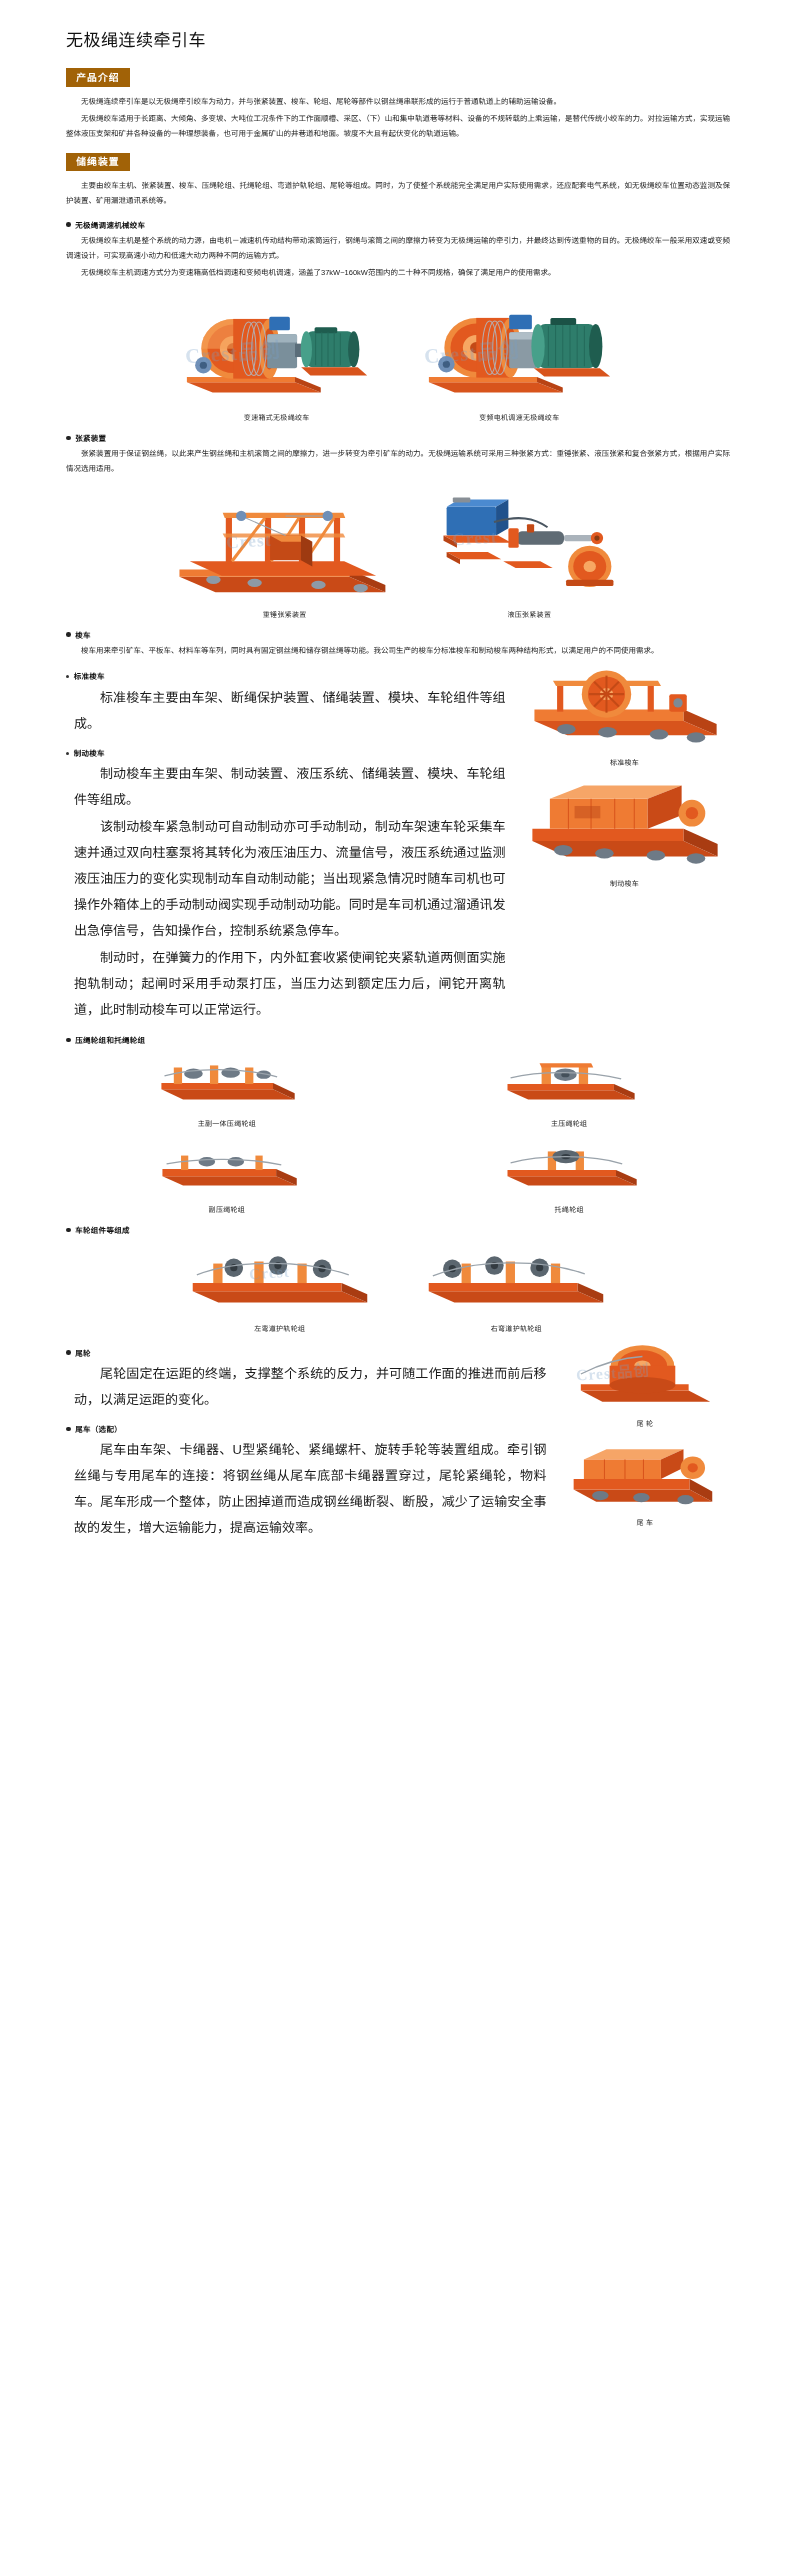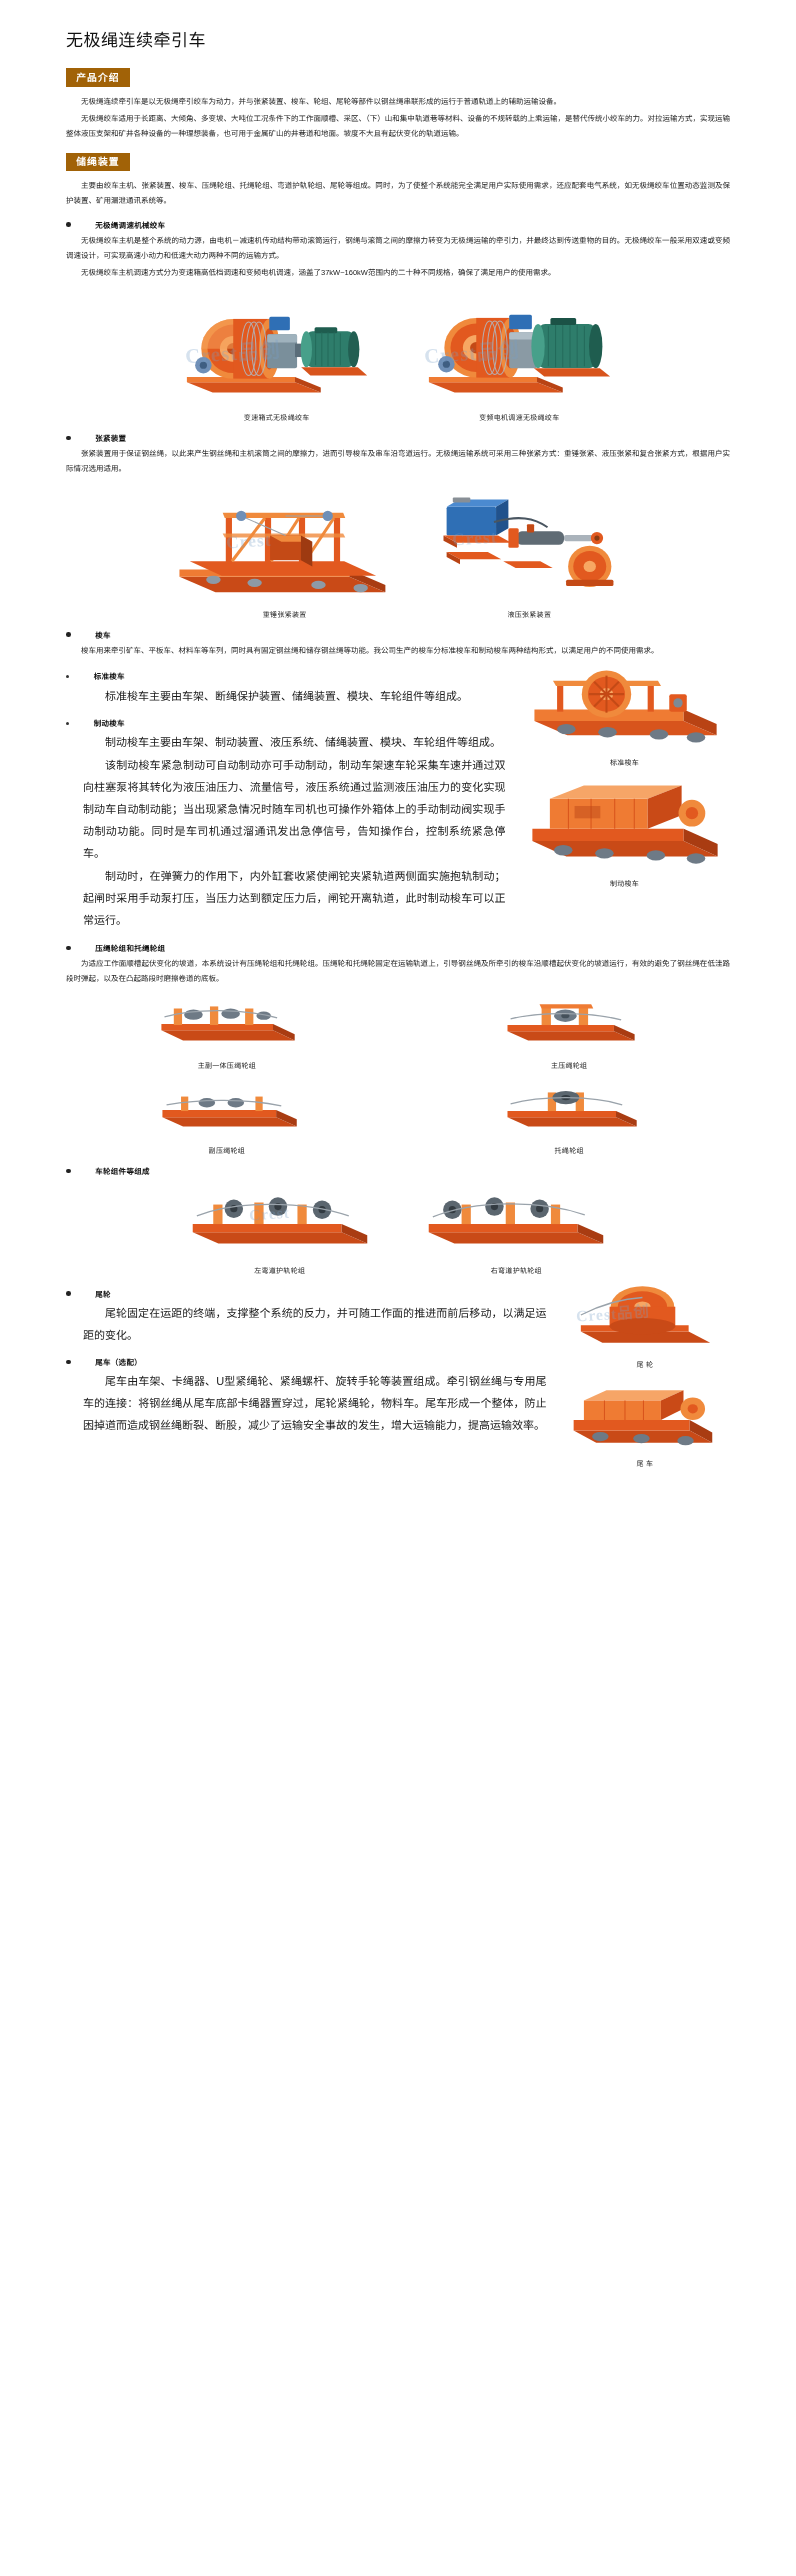--- a/index.html
+++ b/index.html
@@ -51,21 +51,20 @@
     color: #222;
   }
   
   .bullet-head {
     display: flex;
     align-items: baseline;
     font-size: 7.5px;
     font-weight: bold;
     margin: 10.3px 0 3.1px 0;
     color: #111;
-    gap: 20px;
   }
   .bullet-head .dot {
     width: 4.6px; height: 4.6px;
     border-radius: 50%;
     background: #222;
     display: inline-block;
     margin-right: 4.6px;
     flex: 0 0 auto;
     position: relative;
     top: -1px;
@@ -114,21 +113,21 @@
     font-family: "Liberation Serif", serif;
   }
   .side-fig-wrap {
     display: flex;
     gap: 13.4px;
     align-items: flex-start;
     margin-top: 2.1px;
   }
   .side-text { flex: 1 1 auto; }
   .side-figs { flex: 0 0 auto; display: flex; flex-direction: column; align-items: center; gap: 8.2px; }
-  .small-note { font-size: 11px; line-height: 2.0; text-indent: 2em; margin: 0 0 1px 17px; text-align: justify;}
+  .small-note { font-size: 13px; line-height: 2.0; text-indent: 2em; margin: 0 0 1px 8px; text-align: justify;}
   .grid2 {
     display: grid;
     grid-template-columns: 1fr 1fr;
     gap: 9.3px 20.6px;
     justify-items: center;
     margin: 7.2px 0 2.1px 0;
   }
 </style>
 </head>
 <body>
@@ -254,21 +253,21 @@
       </div>
       <div class="fig-caption">变频电机调速无极绳绞车</div>
     </div>
   </div>
 
   
   <div class="bullet-head">
     <span class="dot"></span>
     <span class="txt">张紧装置</span>
   </div>
-  <p class="body">张紧装置用于保证钢丝绳，以此来产生钢丝绳和主机滚筒之间的摩擦力，进而引导梭车及串车沿弯道运行。无极绳运输系统可采用三种张紧方式：重锤张紧、液压张紧和复合张紧方式，根据用户实际情况选用适用。</p>
+  <p class="body">张紧装置用于保证钢丝绳，以此来产生钢丝绳和主机滚筒之间的摩擦力，进一步转变为牵引矿车的动力。无极绳运输系统可采用三种张紧方式：重锤张紧、液压张紧和复合张紧方式，根据用户实际情况选用适用。</p>
 
   <div class="fig-row">
     <div class="fig">
       <div class="img-box">
         <svg width="242" height="121" viewBox="0 0 470 235" xmlns="http://www.w3.org/2000/svg" aria-hidden="true">
 
           <polygon points="30,180 360,180 430,210 100,210" fill="#c94a17"></polygon>
           <polygon points="30,166 360,166 360,180 30,180" fill="#ef7b33"></polygon>
           <polygon points="360,166 430,196 430,210 360,180" fill="#a93c12"></polygon>
 
@@ -450,21 +449,20 @@
         <div class="fig-caption">制动梭车</div>
       </div>
     </div>
   </div>
 
   
   <div class="bullet-head">
     <span class="dot"></span>
     <span class="txt">压绳轮组和托绳轮组</span>
   </div>
-  <p class="body">为适应工作面顺槽起伏变化的坡道，本系统设计有压绳轮组和托绳轮组。压绳轮和托绳轮固定在运输轨道上，引导钢丝绳及所牵引的梭车沿顺槽起伏变化的坡道运行，有效的避免了钢丝绳在低洼路段时弹起，以及在凸起路段时磨擦卷道的底板。</p>
 
   <div class="grid2">
     <div class="fig">
       <div class="img-box">
         <svg width="155" height="62" viewBox="0 0 300 120" xmlns="http://www.w3.org/2000/svg" aria-hidden="true">
           <polygon points="24,72 240,72 282,92 66,92" fill="#c94a17"></polygon>
           <polygon points="24,60 240,60 240,72 24,72" fill="#e2591f"></polygon>
           <polygon points="240,60 282,80 282,92 240,72" fill="#a93c12"></polygon>
           <g fill="#f08a3c">
             <rect x="48" y="30" width="16" height="32"></rect>

